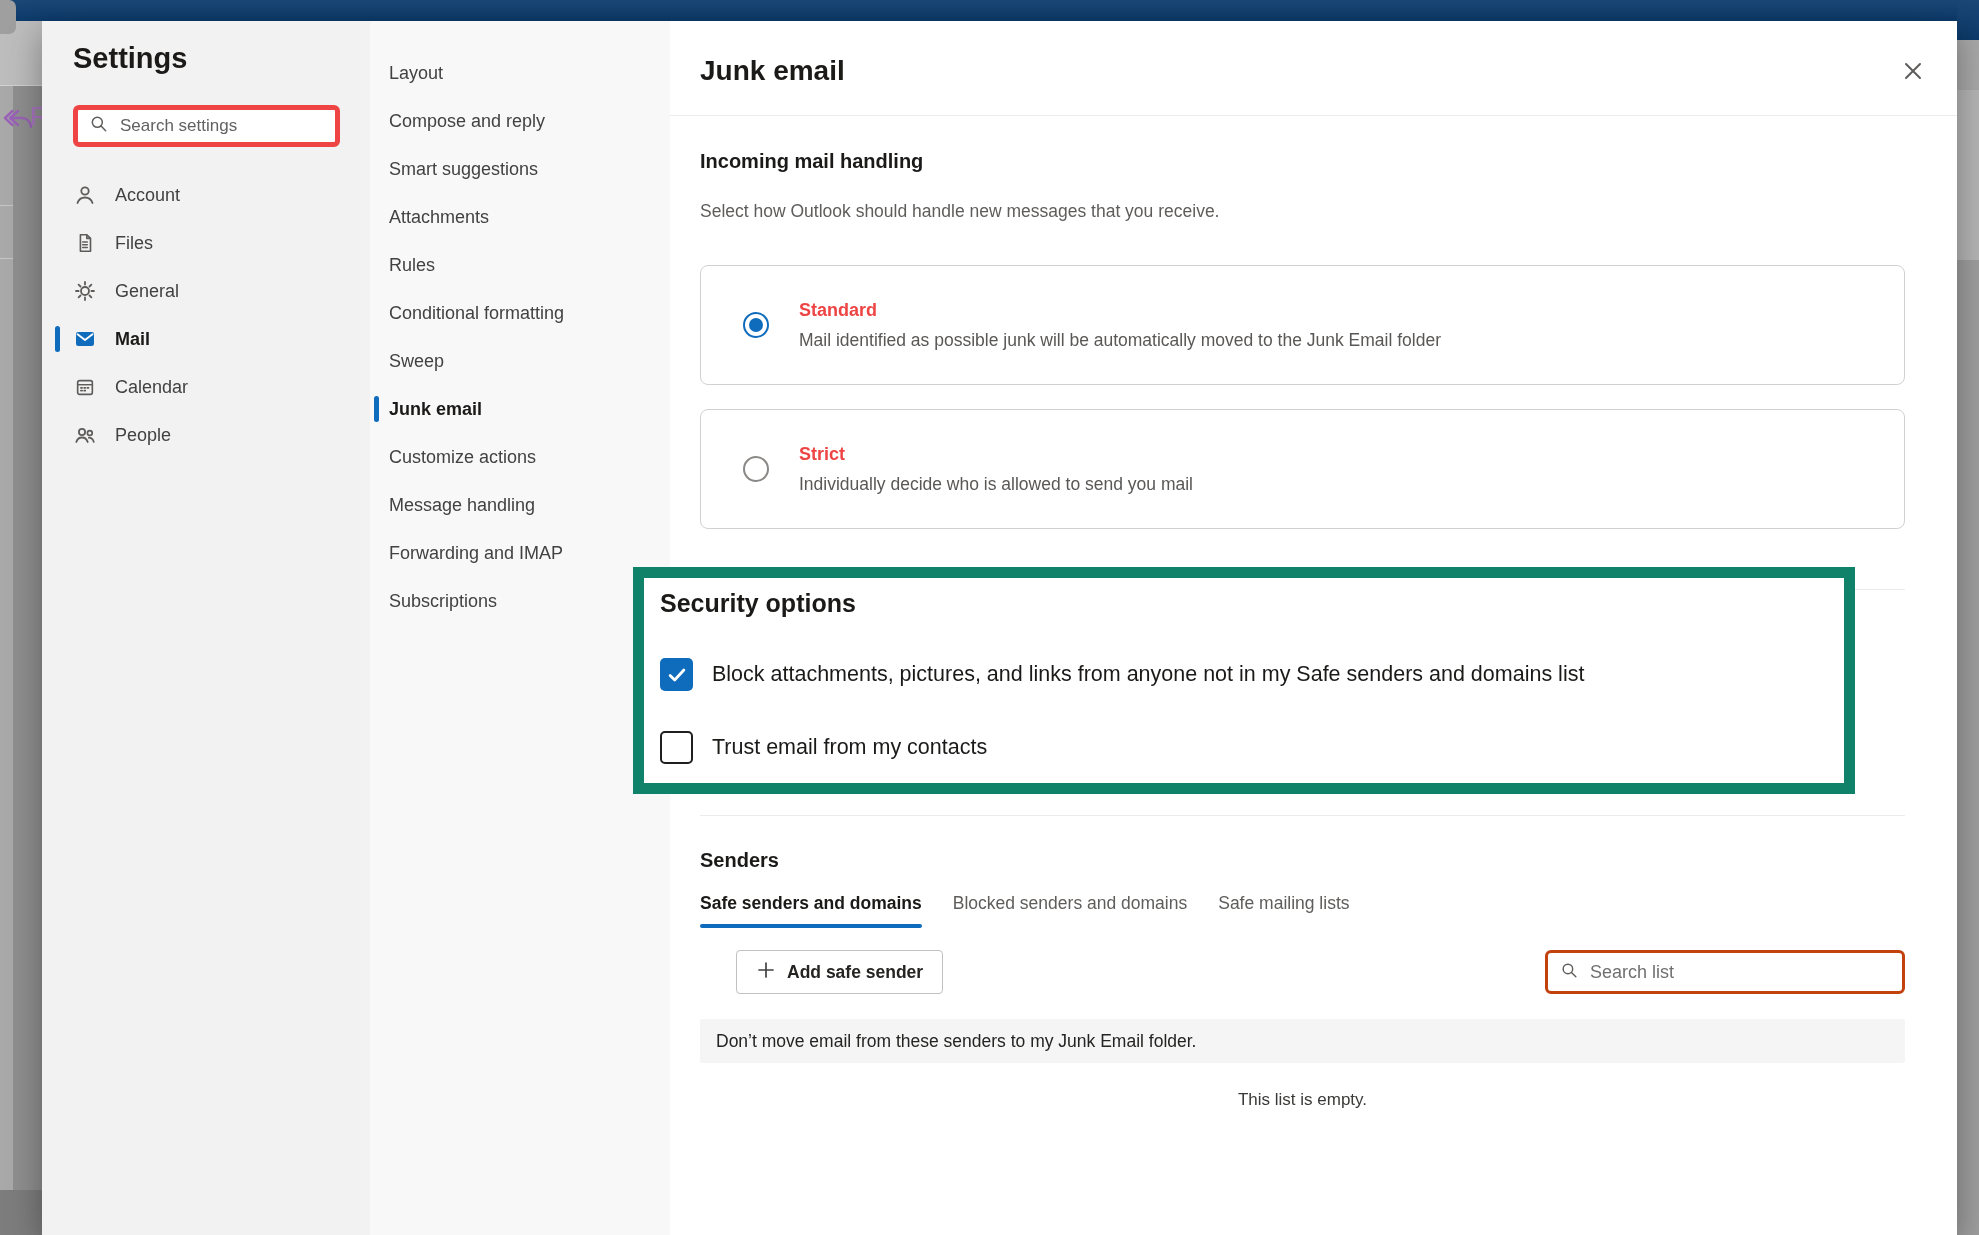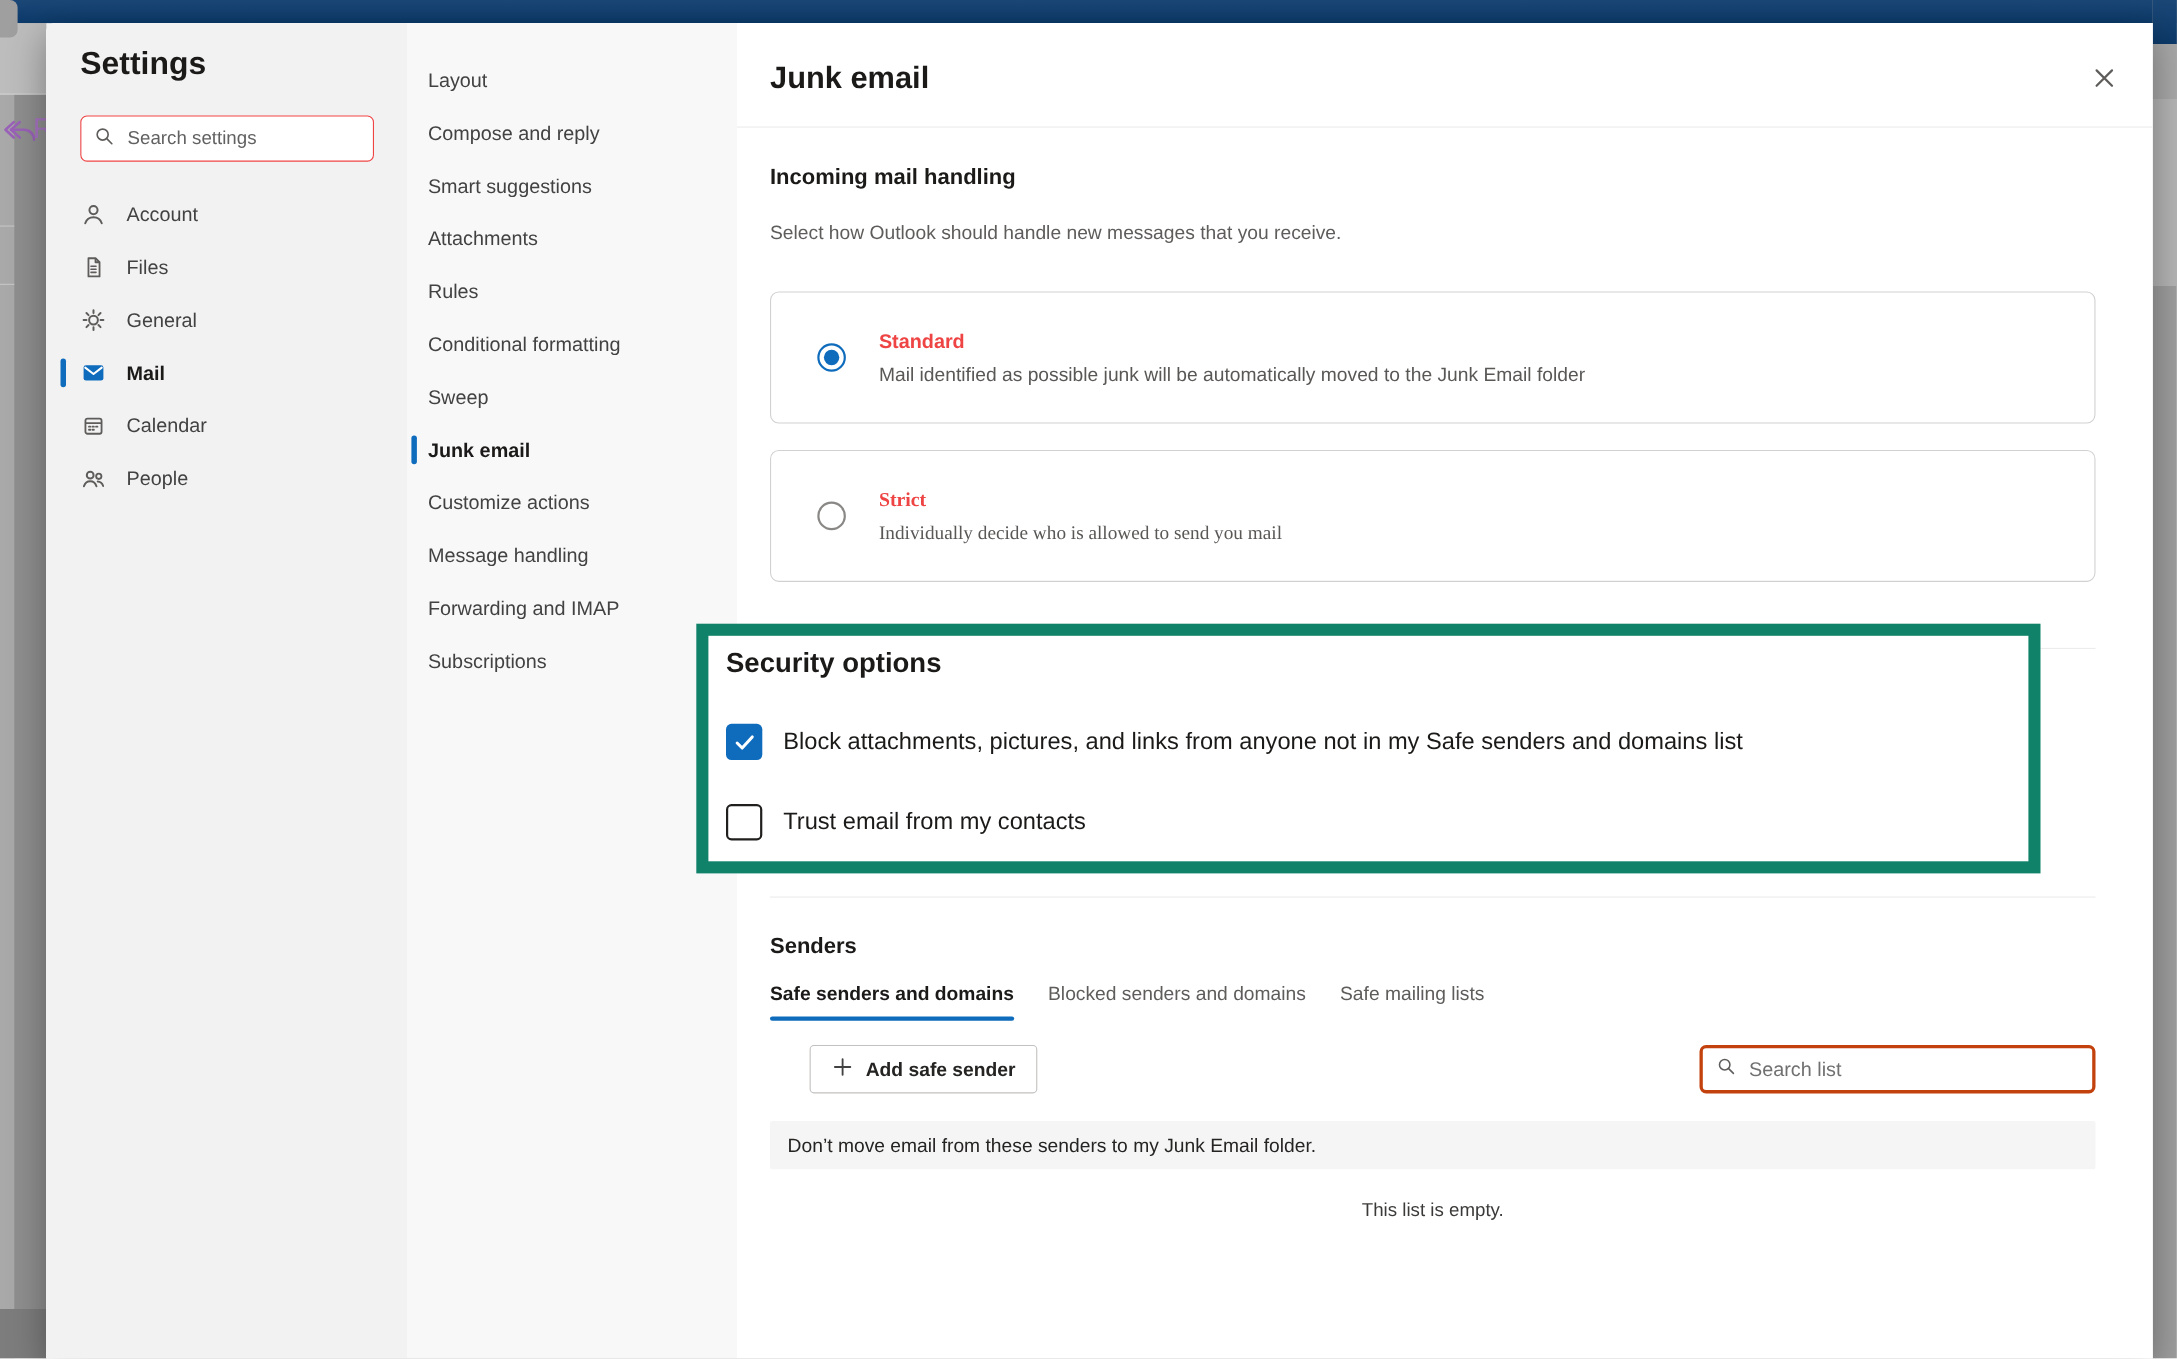--- a/index.html
+++ b/index.html
@@ -27,21 +27,21 @@
   .right-strip .band1{position:absolute;top:40px;left:0;width:100%;height:50px;background:#a8a8a8;}
   .right-strip .band2{position:absolute;top:90px;left:0;width:100%;height:170px;background:#b5b5b5;}
 
   
   .dialog{position:absolute;left:42px;top:21px;width:1915px;height:1214px;background:#ffffff;
     border-radius:8px 0 0 0;box-shadow:0 10px 34px rgba(0,0,0,.35);display:flex;overflow:hidden;z-index:3;}
 
   
   .sidebar{width:328px;flex:none;background:#f2f2f2;box-sizing:border-box;padding:16px 0 0 31px;}
   .settings-title{font-size:29px;font-weight:700;color:#1b1a19;line-height:42px;}
-  .search-box{margin-top:26px;width:267px;height:42px;background:#fff;border:1px solid #ef4444;
+  .search-box{margin-top:26px;width:267px;height:42px;background:#fff;border:5px solid #ef4444;
     border-radius:6px;display:flex;align-items:center;gap:9px;padding:0 11px;box-sizing:border-box;}
   .search-box input{border:none;outline:none;background:transparent;flex:1;font-size:17px;
     font-family:"Liberation Sans",sans-serif;color:#1b1a19;min-width:0;}
   .search-box input::placeholder{color:#616161;}
   .side-items{margin-top:24px;}
   .side-item{height:48px;display:flex;align-items:center;gap:18px;position:relative;
     font-size:18px;color:#424242;cursor:default;}
   .side-item .ic{width:24px;height:24px;flex:none;display:flex;align-items:center;justify-content:center;}
   .side-item.selected{font-weight:700;color:#1b1a19;}
   .side-item.selected .bar{position:absolute;left:-18px;top:11px;width:5px;height:26px;
@@ -62,21 +62,21 @@
   .main-title{font-size:28px;font-weight:700;color:#1b1a19;}
   .close-btn{margin-left:auto;width:40px;height:40px;display:flex;align-items:center;
     justify-content:center;cursor:pointer;border-radius:4px;}
   .hr{height:1px;background:#ececec;}
   .content{padding:0 52px 0 30px;}
   .h2{font-size:20px;font-weight:700;color:#1b1a19;line-height:26px;}
   .subtitle{margin-top:26px;font-size:17.5px;color:#5f5d5b;line-height:22px;}
   .opt-card{height:120px;border:1px solid #d1d1d1;border-radius:8px;display:flex;
     align-items:center;gap:30px;box-sizing:border-box;padding-left:42px;background:#fff;cursor:pointer;}
   .opt-card.first{margin-top:43px;}
-  .opt-card + .opt-card{margin-top:24px;font-family:Liberation Serif, serif;}
+  .opt-card + .opt-card{margin-top:24px;}
   .radio{width:26px;height:26px;border-radius:50%;box-sizing:border-box;position:relative;flex:none;}
   .radio.on{border:2px solid #0f6cbd;background:#fff;}
   .radio.on::after{content:"";position:absolute;left:50%;top:50%;width:14px;height:14px;margin:-7px 0 0 -7px;
     border-radius:50%;background:#0f6cbd;}
   .radio.off{border:2px solid #8a8886;background:#fff;}
   .opt-label{font-size:18px;font-weight:700;color:#ef4444;}
   .opt-desc{margin-top:9px;font-size:17.5px;color:#5a5856;}
   .div1{margin-top:60px;}
   .div2{margin-top:225px;}
   .senders-h{margin-top:31px;}

